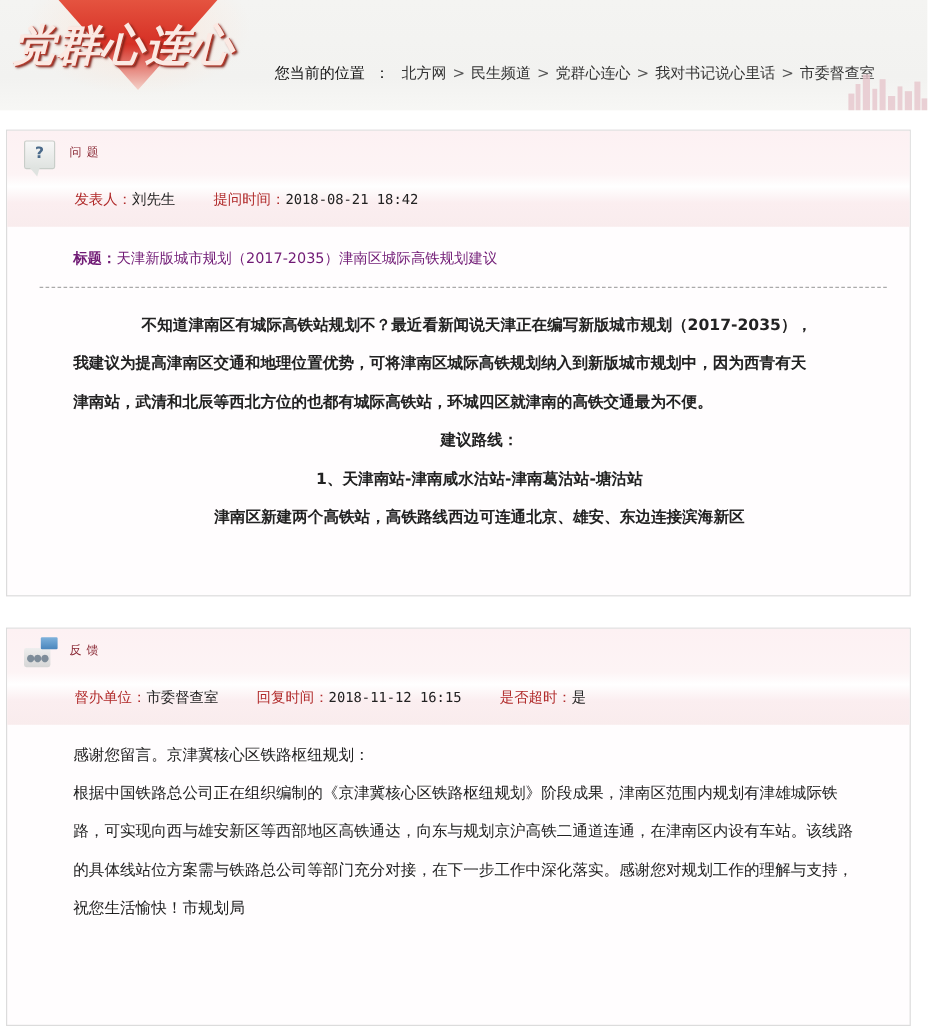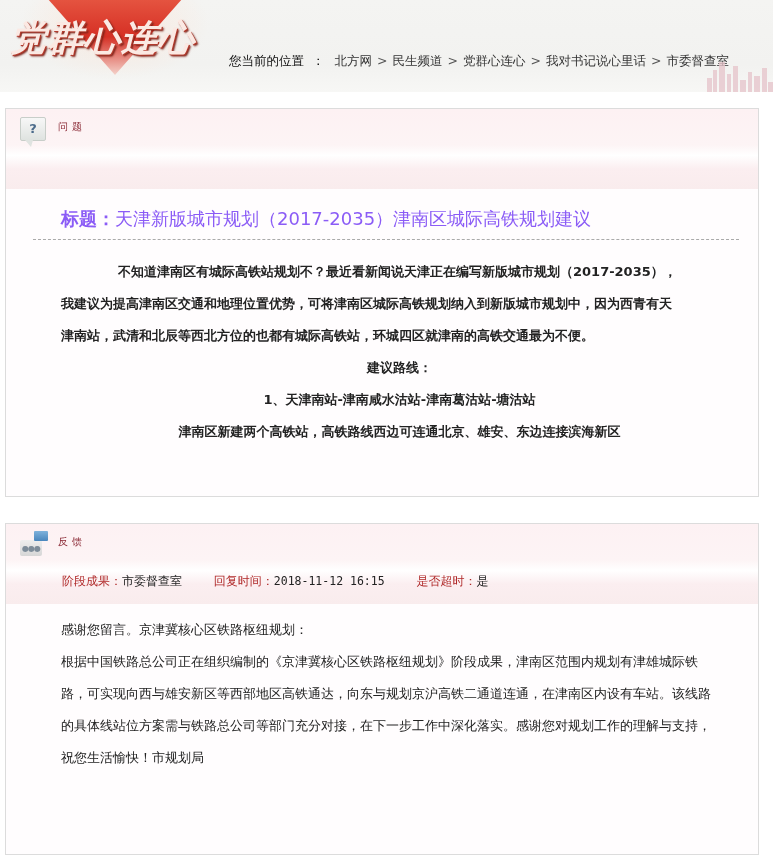--- a/index.html
+++ b/index.html
@@ -97,21 +97,21 @@
   .meta {
     position: absolute; left: 56px; top: 49px;
     font-size: 12px; color: #333; white-space: nowrap;
   }
   .meta .k { color: #b02a2a; }
   .meta .v { color: #222; margin-right: 28px; font-family: "DejaVu Sans Mono", "Liberation Mono", monospace; font-size: 11.5px; }
   .meta .v.cn { font-family: "DejaVu Sans", "Liberation Sans", sans-serif; font-size: 12px; }
 
   .title-line {
     position: absolute; left: 55px; top: 98px;
-    font-size: 18px; color: #8b5cf6; white-space: nowrap;
+    font-size: 12px; color: #701a75; white-space: nowrap;
   }
   .title-line b { font-weight: bold; }
   .dash-sep {
     position: absolute; left: 27px; top: 130px; width: 706px; height: 0;
     border-top: 1px dashed #aaaaaa;
   }
   .q-body {
     position: absolute; left: 55px; top: 147px; width: 620px;
     font-size: 13px; line-height: 32px; color: #222; font-weight: bold;
   }
@@ -148,20 +148,24 @@
     <span style="left:51px;width:6px;height:16px;"></span>
     <span style="left:59px;width:5px;height:24px;"></span>
     <span style="left:65px;width:5px;height:10px;"></span>
   </div>
 </div>
 
 <div class="panel q">
   <div class="panel-head">
     <div class="panel-icon q-icon">?</div>
     <div class="panel-title">问题</div>
+    <div class="meta">
+      <span class="k">发表人：</span><span class="v cn">刘先生</span>
+      <span class="k">提问时间：</span><span class="v">2018-08-21 18:42</span>
+    </div>
   </div>
   <div class="title-line">
     <b>标题：</b><span>天津新版城市规划（2017-2035）津南区城际高铁规划建议</span>
   </div>
   <div class="dash-sep"></div>
   <div class="q-body">
     <p class="indent">不知道津南区有城际高铁站规划不？最近看新闻说天津正在编写新版城市规划（2017-2035），我建议为提高津南区交通和地理位置优势，可将津南区城际高铁规划纳入到新版城市规划中，因为西青有天津南站，武清和北辰等西北方位的也都有城际高铁站，环城四区就津南的高铁交通最为不便。</p>
     <p class="pad">建议路线：</p>
     <p class="pad">1、天津南站-津南咸水沽站-津南葛沽站-塘沽站</p>
     <p class="pad">津南区新建两个高铁站，高铁路线西边可连通北京、雄安、东边连接滨海新区</p>
@@ -169,21 +173,21 @@
 </div>
 
 <div class="panel f">
   <div class="panel-head">
     <div class="panel-icon f-icon">
       <span class="dots">●●●</span>
       <span class="bubble"></span>
     </div>
     <div class="panel-title">反馈</div>
     <div class="meta">
-      <span class="k">阶段成果：</span><span class="v cn">市委督查室</span>
+      <span class="k">督办单位：</span><span class="v cn">市委督查室</span>
       <span class="k">回复时间：</span><span class="v">2018-11-12 16:15</span>
       <span class="k">是否超时：</span><span class="v cn">是</span>
     </div>
   </div>
   <div class="f-body">
     <p>感谢您留言。京津冀核心区铁路枢纽规划：</p>
     <p>根据中国铁路总公司正在组织编制的《京津冀核心区铁路枢纽规划》阶段成果，津南区范围内规划有津雄城际铁路，可实现向西与雄安新区等西部地区高铁通达，向东与规划京沪高铁二通道连通，在津南区内设有车站。该线路的具体线站位方案需与铁路总公司等部门充分对接，在下一步工作中深化落实。感谢您对规划工作的理解与支持，祝您生活愉快！市规划局</p>
   </div>
 </div>
 

